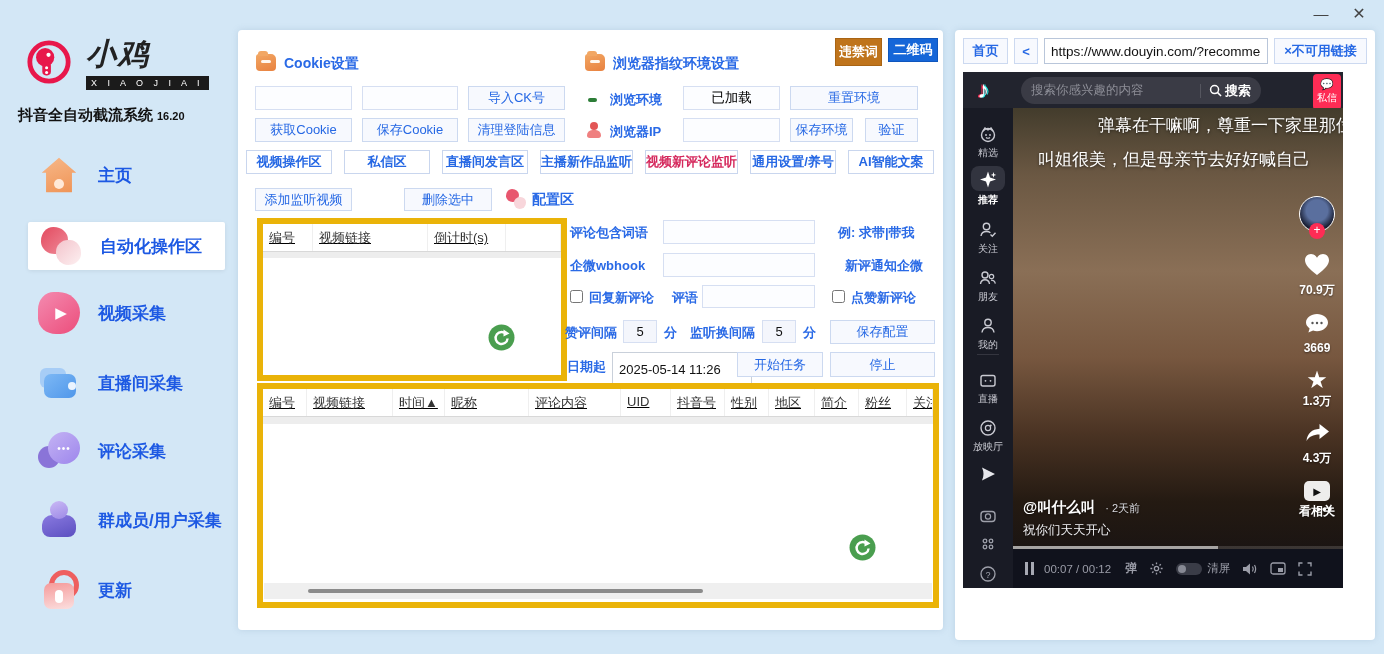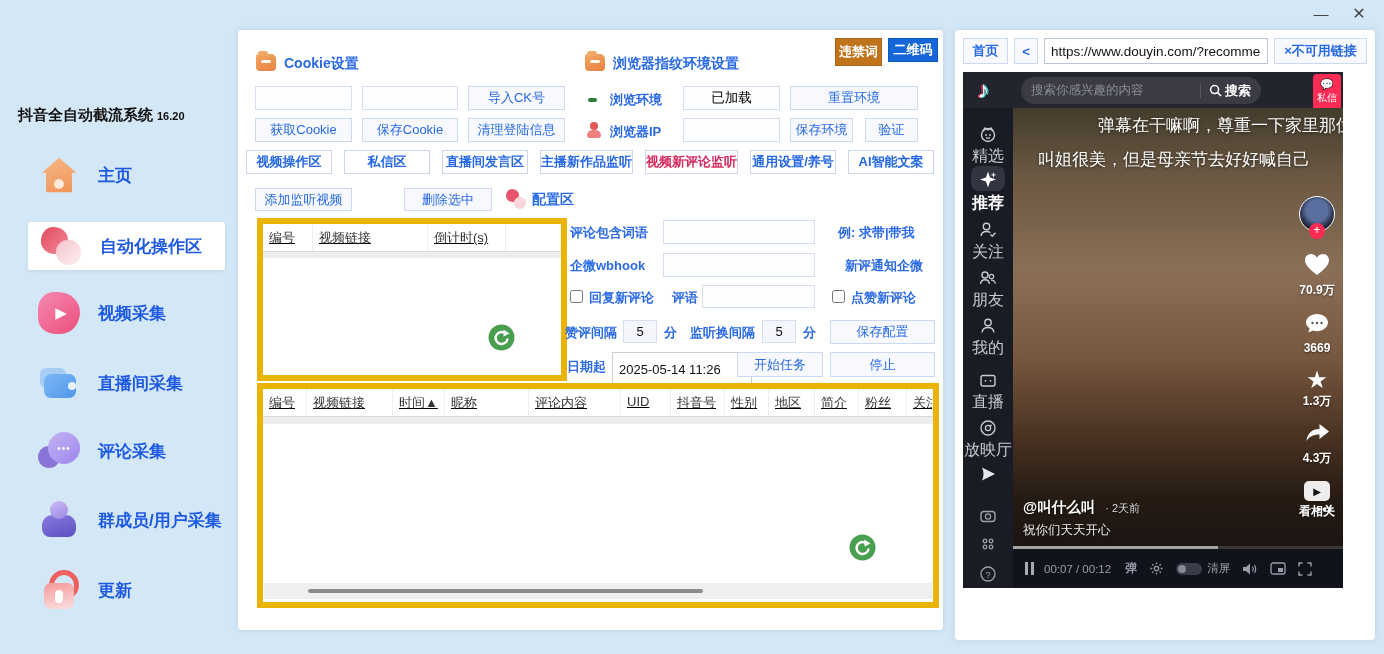--- a/index.html
+++ b/index.html
@@ -111,21 +111,21 @@
   .dy-search { position:absolute; left:58px; top:5px; width:240px; height:27px; border-radius:14px; background:#3a3b45; display:flex; align-items:center; padding:0 10px; }
   .dy-search .ph { color:#8d8e97; font-size:12.5px; flex:1; white-space:nowrap; overflow:hidden; }
   .dy-search .div { width:1px; height:14px; background:#55565f; margin:0 8px; }
   .dy-search .sbtn { color:#fff; font-size:13px; font-weight:bold; display:flex; align-items:center; gap:3px; cursor:pointer;text-align:right; }
   .dy-dm { position:absolute; right:2px; top:2px; width:28px; height:36px; background:#fe2c55; border-radius:4px; color:#fff; display:flex; flex-direction:column; align-items:center; justify-content:center; gap:1px; cursor:pointer; }
   .dy-dm .bub { font-size:11px; line-height:11px; }
   .dy-dm .txt { font-size:10px; }
 
   .dy-rail { position:absolute; left:0; top:36px; width:50px; bottom:0; background:#191b25; }
   .rail-item { position:absolute; left:0; width:50px; display:flex; flex-direction:column; align-items:center; gap:2px; cursor:pointer; }
-  .rail-item .rlbl { font-size:16px; color:#c9cad2; white-space:nowrap; }
+  .rail-item .rlbl { font-size:10px; color:#c9cad2; white-space:nowrap; }
   .rail-item.active .pill { background:#32343f; border-radius:8px; padding:4px 7px 1px; margin-top:-4px; }
   .rail-item.active .rlbl { color:#fff; font-weight:bold; }
   .rail-div { position:absolute; left:14px; width:22px; height:1px; background:#34353f; }
   .rail-ic { width:20px; height:20px; display:flex; align-items:center; justify-content:center; }
 
   .dy-video { position:absolute; left:50px; top:36px; width:330px; height:480px;
     background:linear-gradient(180deg,#433c2c 0%,#6b5843 14%,#8a6f56 34%,#77573f 52%,#4a3323 68%,#241a12 82%,#131013 100%); overflow:hidden; }
   .danmaku { position:absolute; color:#fff; font-size:17px; white-space:nowrap; text-shadow:0 1px 3px rgba(0,0,0,.6); }
   .act-rail { position:absolute; right:4px; top:88px; width:44px; display:flex; flex-direction:column; align-items:center; }
   .act-avatar { width:36px; height:36px; border-radius:50%; background:radial-gradient(circle at 50% 40%,#5a6f9e 0 40%,#1a1f33 70%); border:1.5px solid #fff; position:relative; }
@@ -155,20 +155,34 @@
 </style>
 </head>
 <body>
 
 <div class="titlebar">
   <span class="win-btn win-min">—</span>
   <span class="win-btn win-close">✕</span>
 </div>
 
 <aside class="sidebar">
+  <div class="logo-row">
+    <svg class="logo-badge" viewBox="0 0 48 48">
+      <circle cx="24" cy="24" r="20" fill="none" stroke="#e8174b" stroke-width="5"></circle>
+      <circle cx="20" cy="19" r="9.5" fill="#e8174b"></circle>
+      <rect x="17" y="24" width="9" height="14" rx="4" fill="#e8174b"></rect>
+      <circle cx="23.5" cy="16.5" r="2.2" fill="#fff"></circle>
+      <circle cx="21.5" cy="30" r="1.6" fill="#fff"></circle>
+      <circle cx="21.5" cy="35" r="1.6" fill="#fff"></circle>
+    </svg>
+    <div class="logo-texts">
+      <div class="app-name">小鸡</div>
+      <div class="app-sub">X I A O J I A I</div>
+    </div>
+  </div>
   <div class="app-desc">
     <span>抖音全自动截流系统</span><span class="app-ver">16.20</span>
   </div>
   <nav class="side-nav">
     <div class="side-item" style="top:11px">
         <span class="ic ic-home"></span>
         <span class="lbl">主页</span>
       </div>
     <div class="side-item active" style="top:82px">
         <span class="ic ic-flower"></span>

